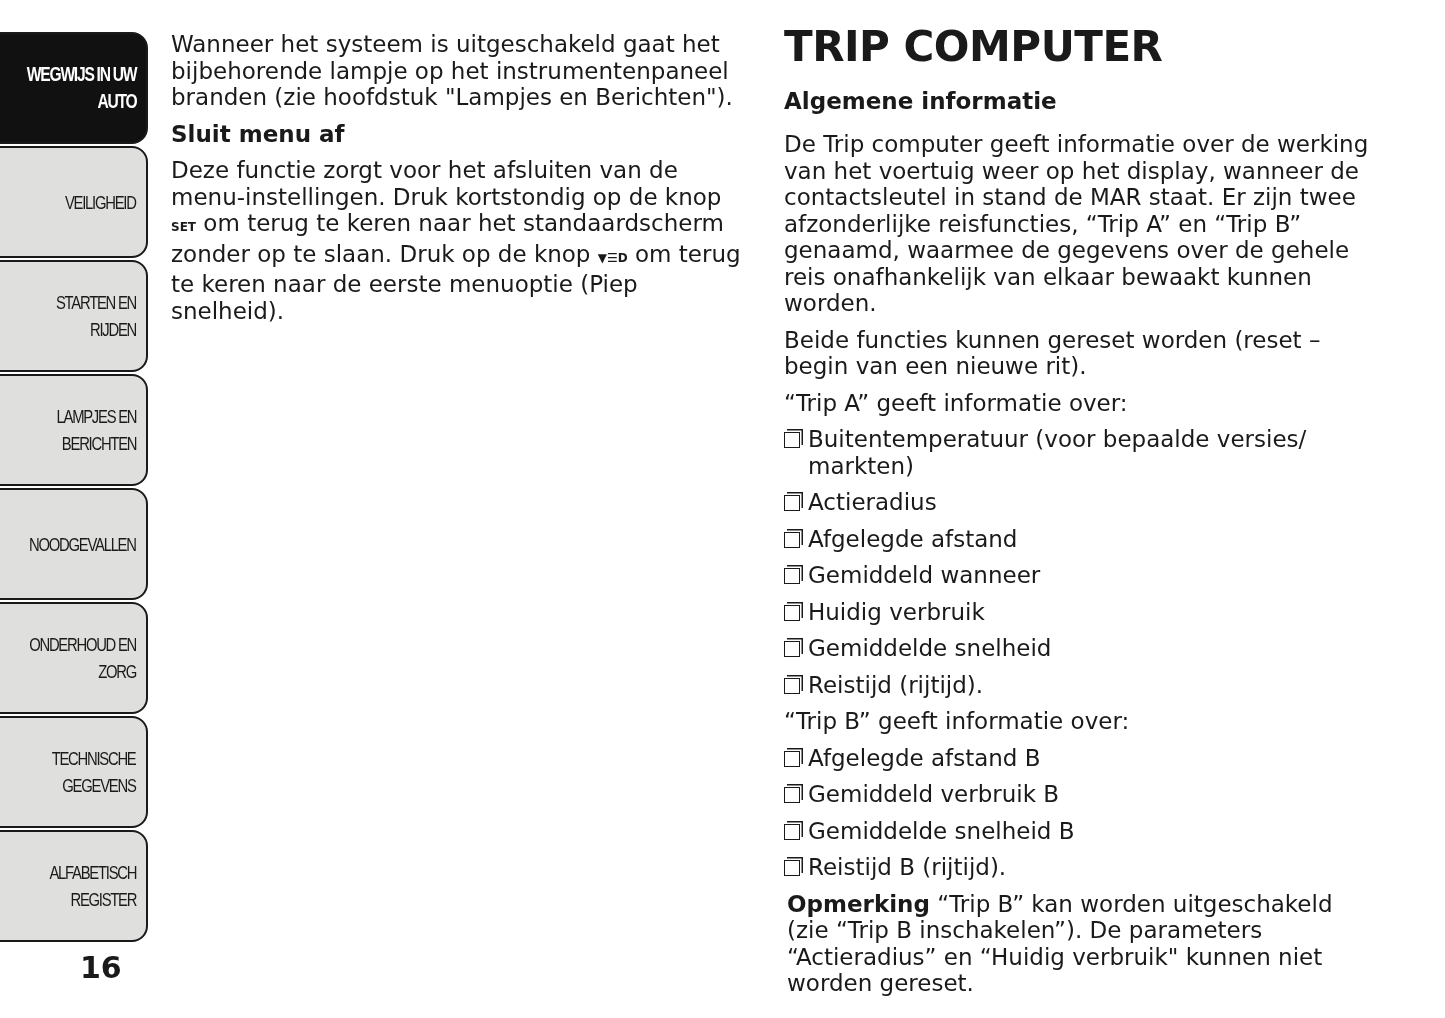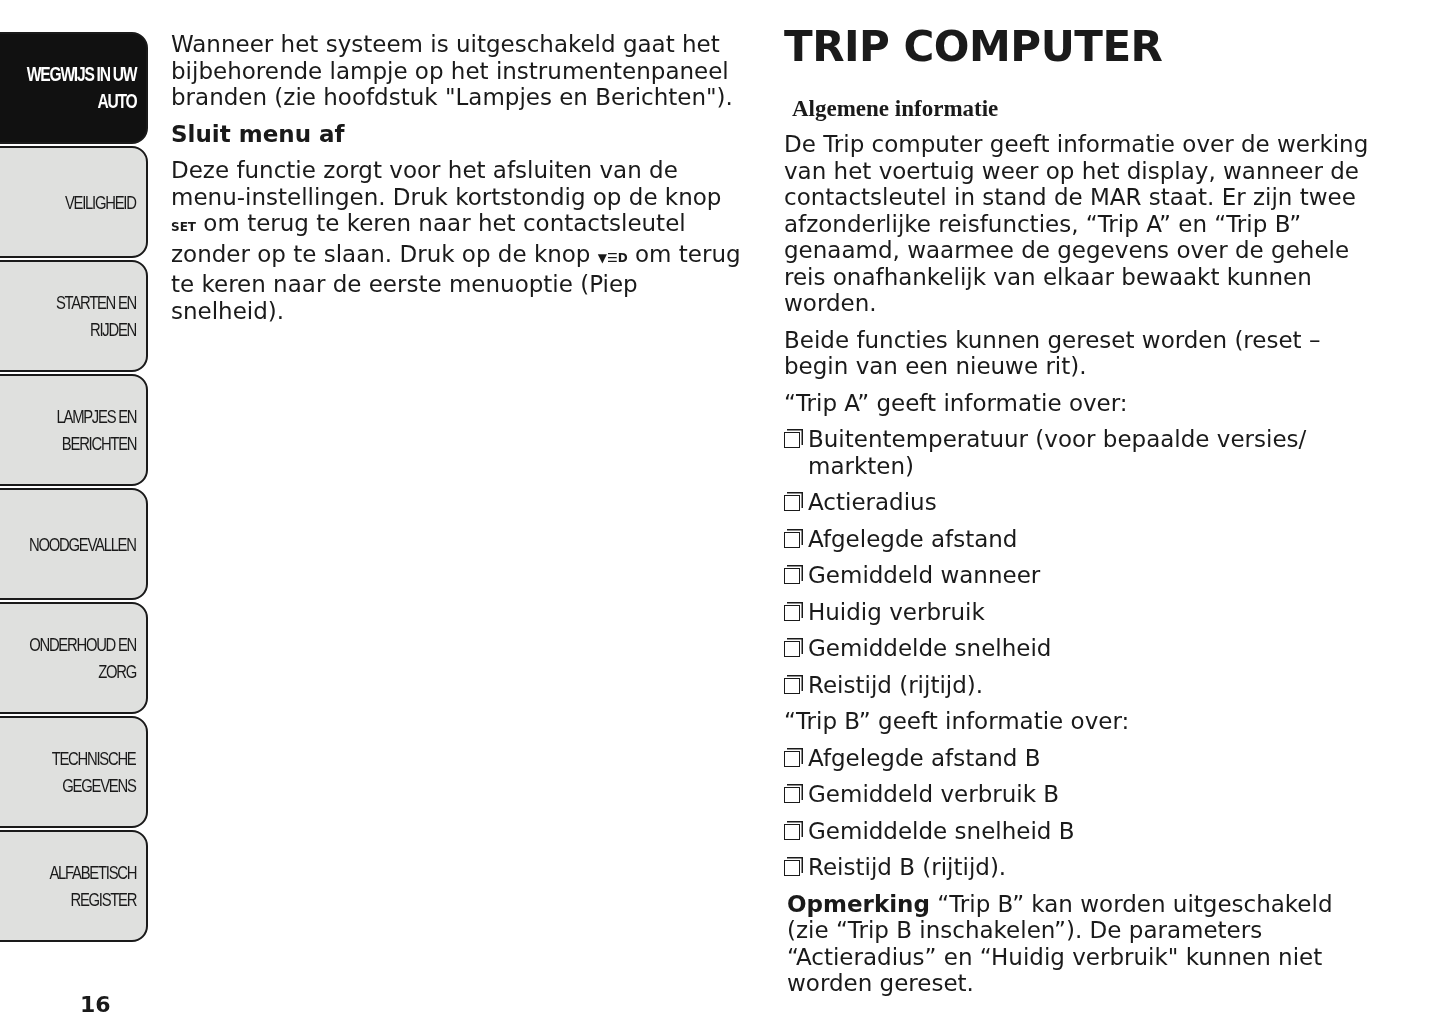--- a/index.html
+++ b/index.html
@@ -7,29 +7,29 @@
          font-family:"DejaVu Sans", sans-serif; color:#1a1a1a; }
   .tabs { position:absolute; left:0; top:32px; width:150px; }
   .tab { position:absolute; left:-12px; width:160px; height:112px; box-sizing:border-box;
          border:2px solid #1a1a1a; border-radius:0 16px 16px 0; background:#dfe0de;
          display:flex; align-items:center; justify-content:flex-end; padding-right:10px; }
   .tab.active { background:#111111; }
   .tab-label { text-align:right; font-family:"Liberation Sans Narrow","Liberation Sans", sans-serif;
          font-size:19px; line-height:27px; letter-spacing:-1.6px; transform:scaleX(0.78);
          transform-origin:right center; text-transform:uppercase; color:#1a1a1a; white-space:pre-line; }
   .tab.active .tab-label { color:#fff; font-weight:bold; font-size:20px; }
-  .page-num { position:absolute; left:80px; top:950px; font-size:22px; font-weight:bold;margin-top:42px; }
+  .page-num { position:absolute; left:80px; top:950px; font-size:30px; font-weight:bold; }
   .col { position:absolute; font-size:23px; line-height:26.5px; }
   .col p { margin:0 0 10px 0; }
   .lcol { left:171px; top:31px; width:570px; }
   .rcol { left:784px; top:131px; width:590px; }
   h2 { position:absolute; left:784px; top:22px; margin:0; font-size:42px; font-weight:bold; letter-spacing:-0.5px; }
   h3 { margin:0 0 10px 0; font-size:23px; font-weight:bold; }
   .lcol h3 { margin-top:4px; }
-  .rh3 { position:absolute; left:784px; top:88px; margin:8px;font-family:Liberation Serif, serif; }
+  .rh3 { position:absolute; left:784px; top:88px; margin:0; }
   .bullet { display:flex; margin:0 0 10px 0; }
   .box { width:14px; height:14px; border:1.5px solid #1a1a1a; margin:6px 8px 0 0; flex:none;
          box-shadow:2px -2px 0 -0.5px #fff, 3px -3px 0 0 #1a1a1a; }
   .note { margin-top:4px; padding-left:3px; }
   .icon-inline { font-size:12px; font-weight:bold; }
 </style>
 </head>
 <body>
 
 <div class="tabs">
@@ -61,21 +61,21 @@
   <div class="tab" style="top:798px">
       <span class="tab-label">ALFABETISCH
 REGISTER</span>
     </div>
 </div>
 <div class="page-num">16</div>
 
 <div class="col lcol">
   <p>Wanneer het systeem is uitgeschakeld gaat het bijbehorende lampje op het instrumentenpaneel branden (zie hoofdstuk "Lampjes en Berichten").</p>
   <h3>Sluit menu af</h3>
-  <p><span>Deze functie zorgt voor het afsluiten van de menu-instellingen. Druk kortstondig op de knop</span><br><span class="icon-inline">SET</span><span> om terug te keren naar het contactsleutel zonder op te slaan. Druk op de knop </span><span class="icon-inline">▼☰D</span><span> om terug te keren naar de eerste menuoptie (Piep snelheid).</span></p>
+  <p><span>Deze functie zorgt voor het afsluiten van de menu-instellingen. Druk kortstondig op de knop</span><br><span class="icon-inline">SET</span><span> om terug te keren naar het standaardscherm zonder op te slaan. Druk op de knop </span><span class="icon-inline">▼☰D</span><span> om terug te keren naar de eerste menuoptie (Piep snelheid).</span></p>
 </div>
 
 <h2>TRIP COMPUTER</h2>
 <h3 class="rh3">Algemene informatie</h3>
 <div class="col rcol">
   <p>De Trip computer geeft informatie over de werking van het voertuig weer op het display, wanneer de contactsleutel in stand de MAR staat. Er zijn twee afzonderlijke reisfuncties, “Trip A” en “Trip B” genaamd, waarmee de gegevens over de gehele reis onafhankelijk van elkaar bewaakt kunnen worden.</p>
   <p>Beide functies kunnen gereset worden (reset – begin van een nieuwe rit).</p>
   <p>“Trip A” geeft informatie over:</p>
   <div id="tripA">
       <div class="bullet">

